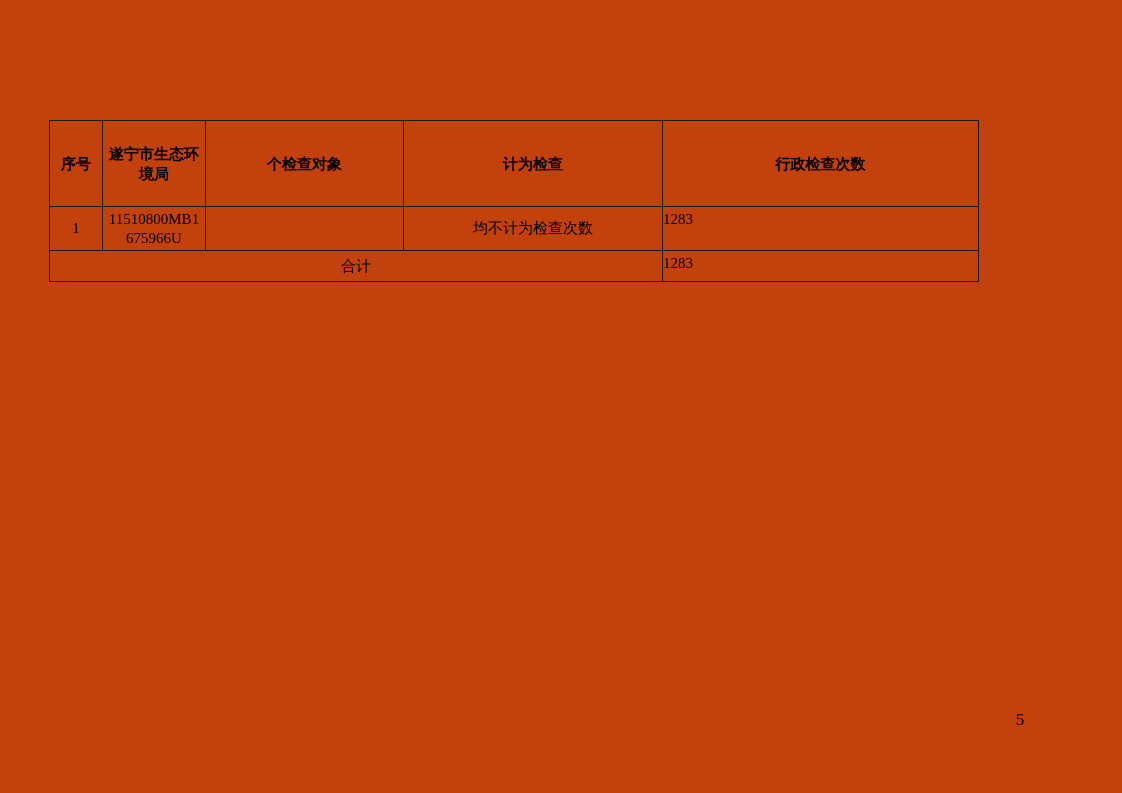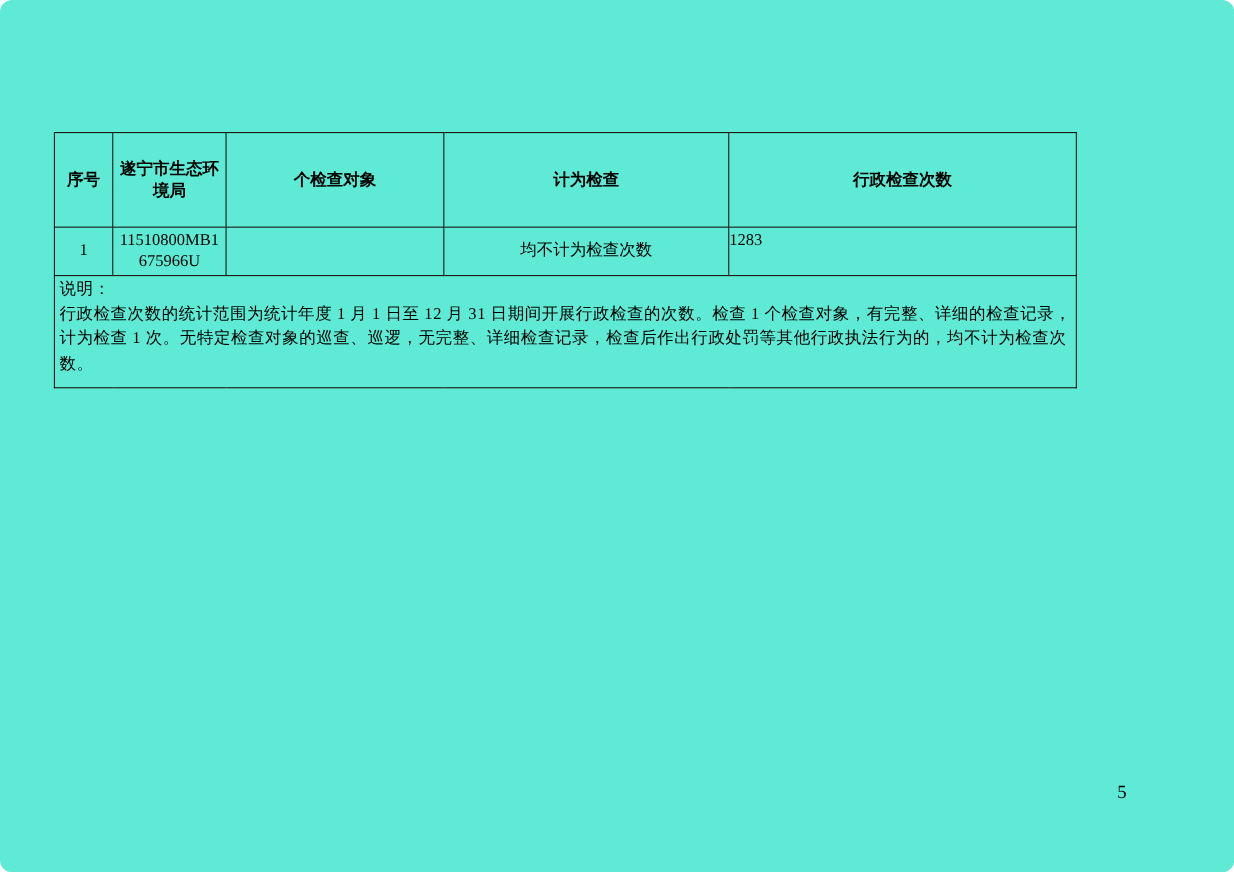--- a/index.html
+++ b/index.html
@@ -6,22 +6,21 @@
   html, body {
     width: 1122px; height: 793px;
     background: #ffffff;
     font-family: "Liberation Serif", "DejaVu Serif", serif;
     color: #000;
     overflow: hidden;
   }
   .page {
     position: relative;
     width: 1122px; height: 793px;
-    background: #5eead4;
-    border-radius: 11px;
+    background: #c2410c;
   }
   table.report-table {
     position: absolute;
     left: 49px; top: 120px;
     width: 929px;
     border-collapse: collapse;
     table-layout: fixed;
   }
   table.report-table th,
   table.report-table td {
@@ -93,24 +92,22 @@
       </tr>
     </thead>
     <tbody>
       <tr class="data-row">
         <td class="c-center">1</td>
         <td class="c-center code-cell">11510800MB1675966U</td>
         <td class="c-center"></td>
         <td class="c-center">均不计为检查次数</td>
         <td class="c-num-top">1283</td>
       </tr>
-      <tr class="notes-row">
-        <td colspan="5">
-          <div>说明：</div>
-          <div>行政检查次数的统计范围为统计年度 1 月 1 日至 12 月 31 日期间开展行政检查的次数。检查 1 个检查对象，有完整、详细的检查记录，计为检查 1 次。无特定检查对象的巡查、巡逻，无完整、详细检查记录，检查后作出行政处罚等其他行政执法行为的，均不计为检查次数。</div>
-        </td>
+      <tr class="total-row">
+        <td class="c-center" colspan="4">合计</td>
+        <td class="c-num-top">1283</td>
       </tr>
     </tbody>
   </table>
 
   <div class="page-number">5</div>
 
 </div>
 
 </body></html>

